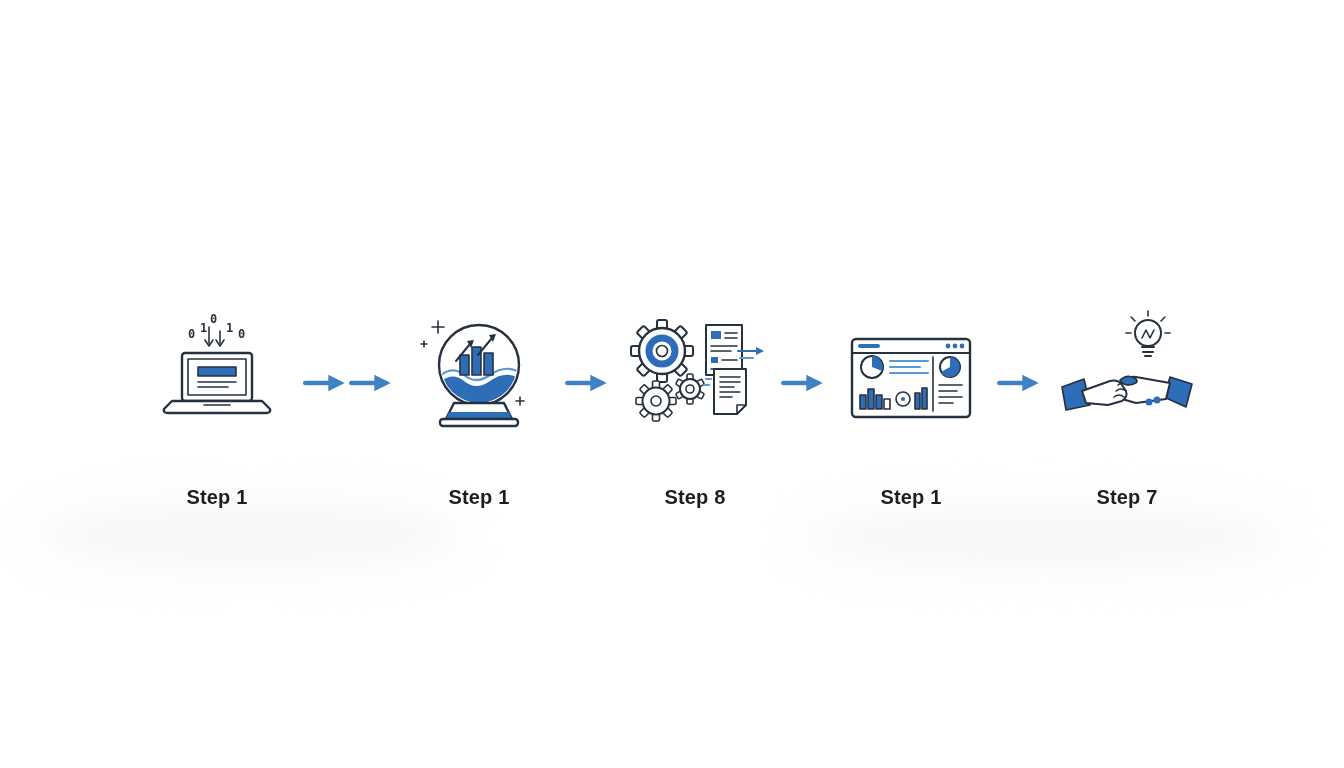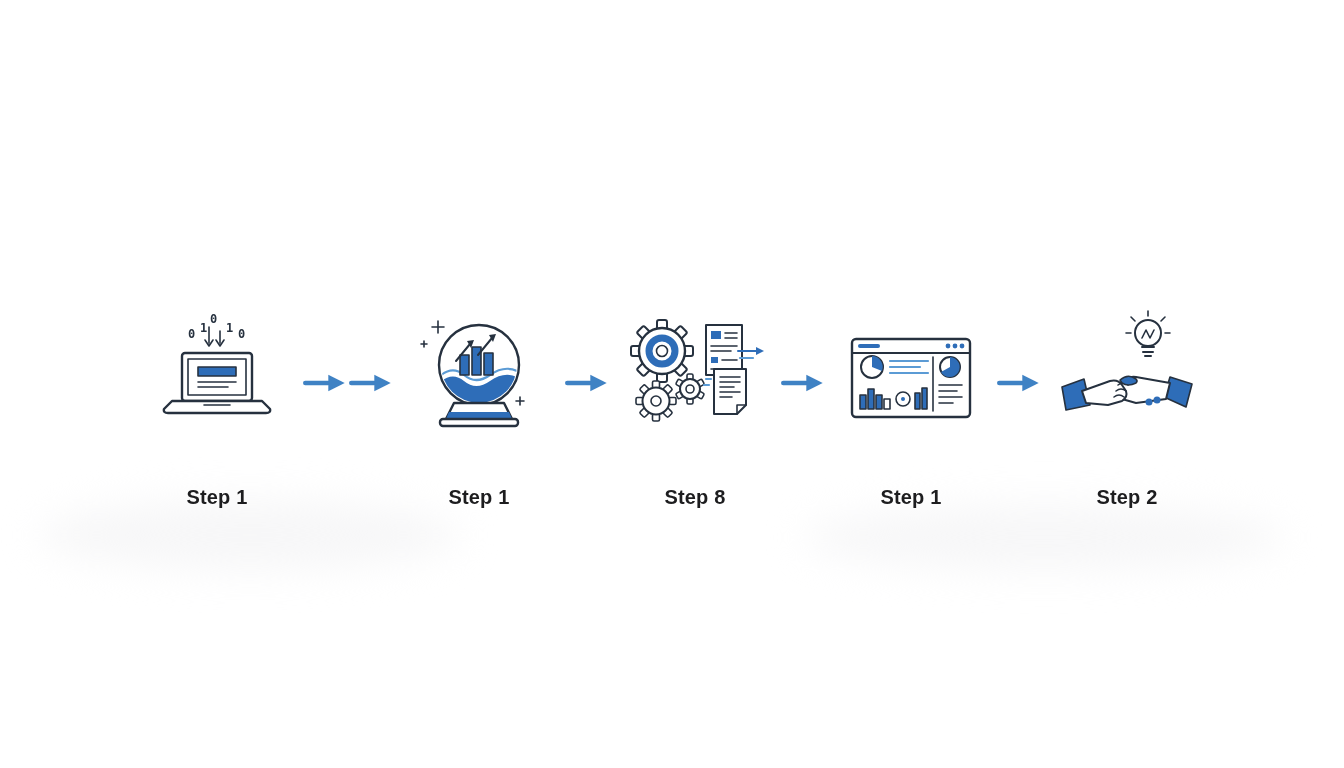--- a/index.html
+++ b/index.html
@@ -246,16 +246,16 @@
 
         <path class="stw t2" d="M30,84 L58,74 Q66,72 70,78 L74,84 Q76,90 70,94 L56,98 L34,96 Z"></path>
 
         <path class="st t1" d="M66,78 q5,-4 10,0 M64,84 q5,-4 10,0 M62,90 q5,-4 10,0"></path>
 
         <path class="stb" d="M68,73 q8,-7 16,-1 q2,2 0,4 q-8,4 -14,0 z"></path>
         <circle class="b" cx="97" cy="95" r="3.5"></circle>
         <circle class="b" cx="105" cy="93" r="3.5"></circle>
       </svg>
     </div>
-    <div class="step-label">Step 2</div>
+    <div class="step-label">Step 7</div>
   </div>
 
 </div>
 
 </body></html>

